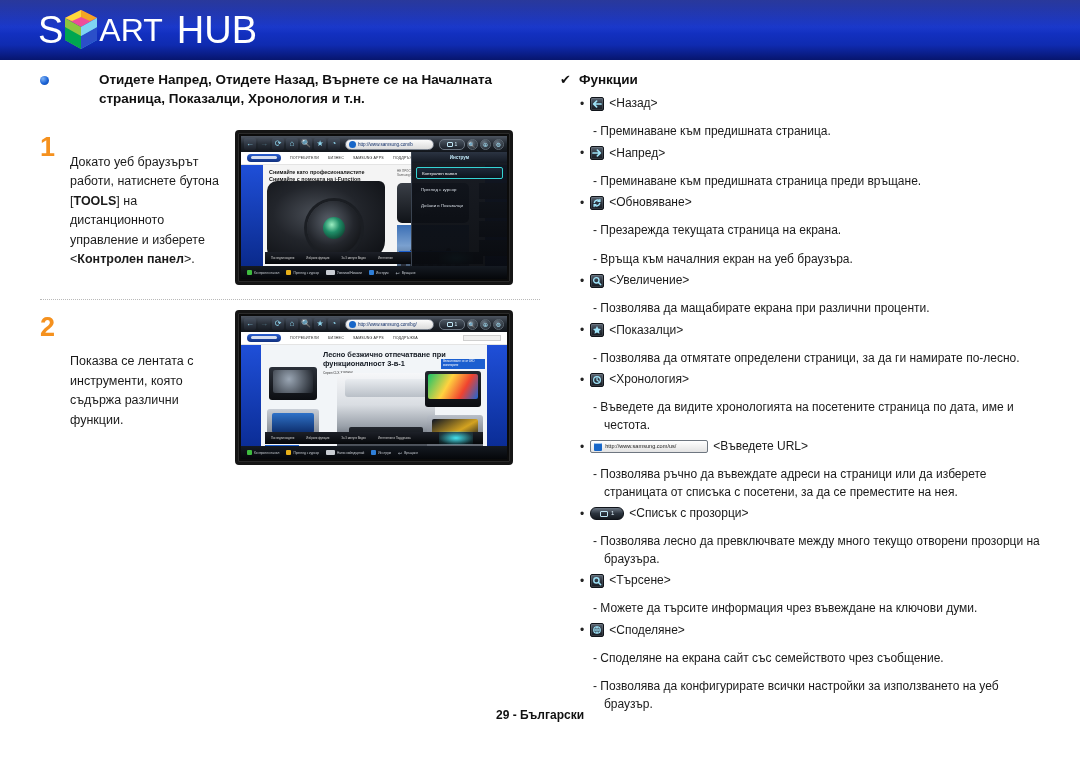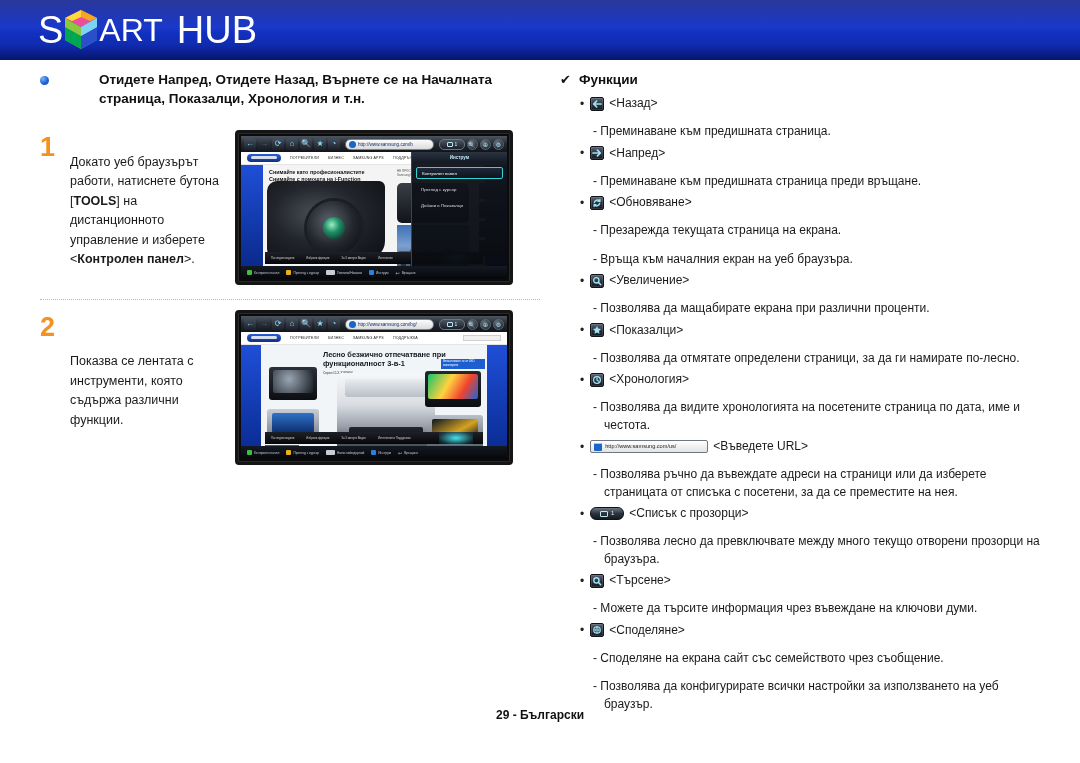--- a/index.html
+++ b/index.html
@@ -650,21 +650,21 @@
     <li class="feat">
       <div class="feat-head">
         <span class="fic">
           <svg width="10" height="10" viewBox="0 0 10 10">
               <circle cx="5" cy="5" r="3.4" stroke="#9fe3f8" stroke-width="1.2" fill="none"></circle>
               <path d="M5 2.9V5.2l1.7 1" stroke="#9fe3f8" stroke-width="1.2" fill="none" stroke-linecap="round" stroke-linejoin="round"></path>
             </svg>
         </span>
         <span>&lt;Хронология&gt;</span>
       </div>
-      <div class="feat-desc">- Позволява да видите хронологията на посетените страница по дата, име и честота.</div>
+      <div class="feat-desc">- Въведете да видите хронологията на посетените страница по дата, име и честота.</div>
     </li>
 
     <li class="feat">
       <div class="feat-head">
         <span class="fic-url">
           <span class="glob"></span>
           <span class="txt">http://www.samsung.com/us/</span>
         </span>
         <span>&lt;Въведете URL&gt;</span>
       </div>

